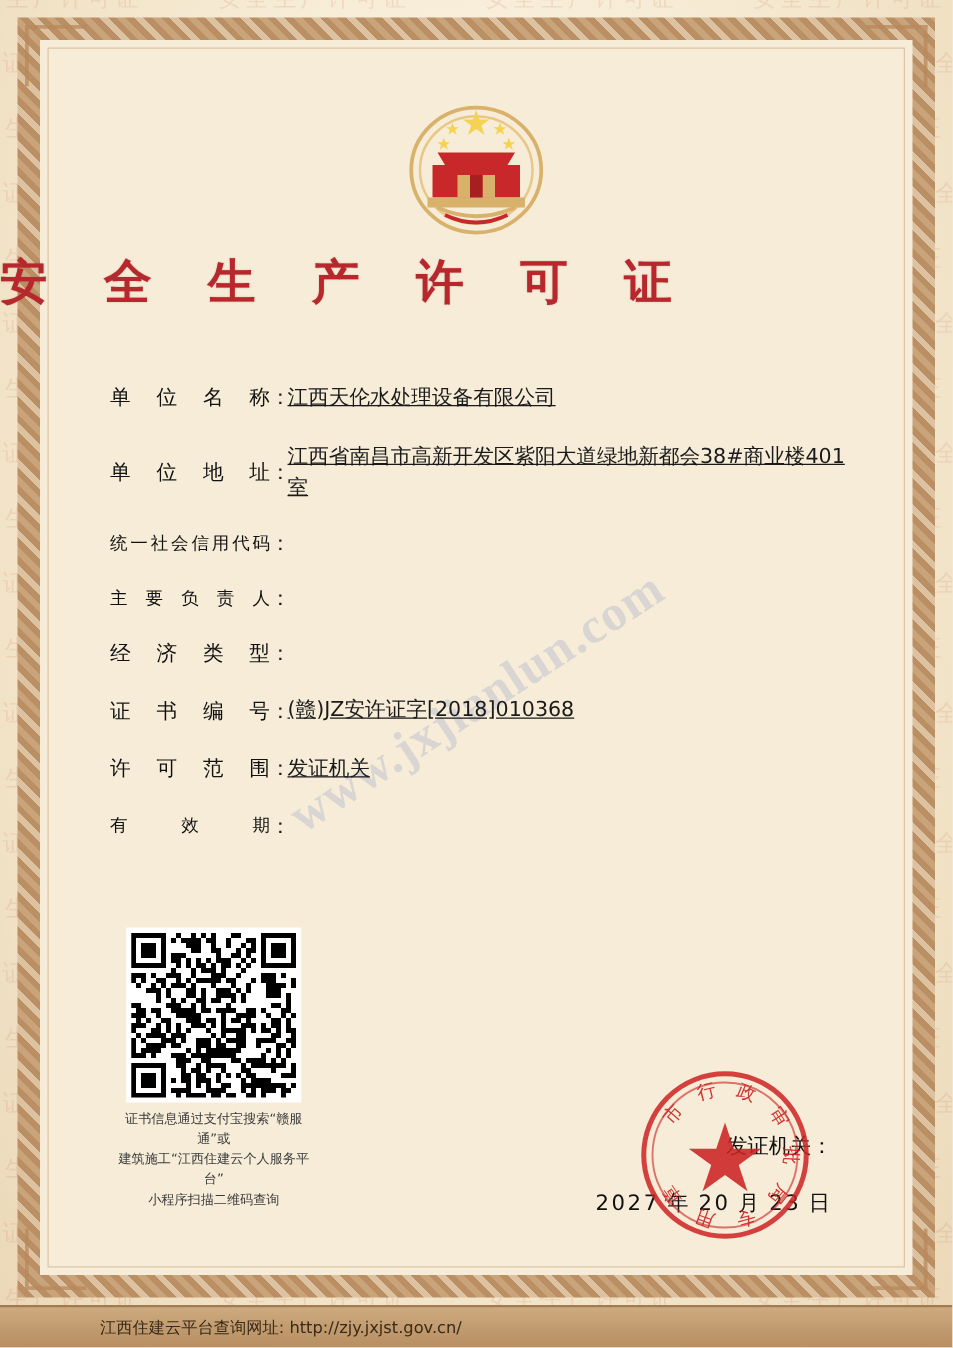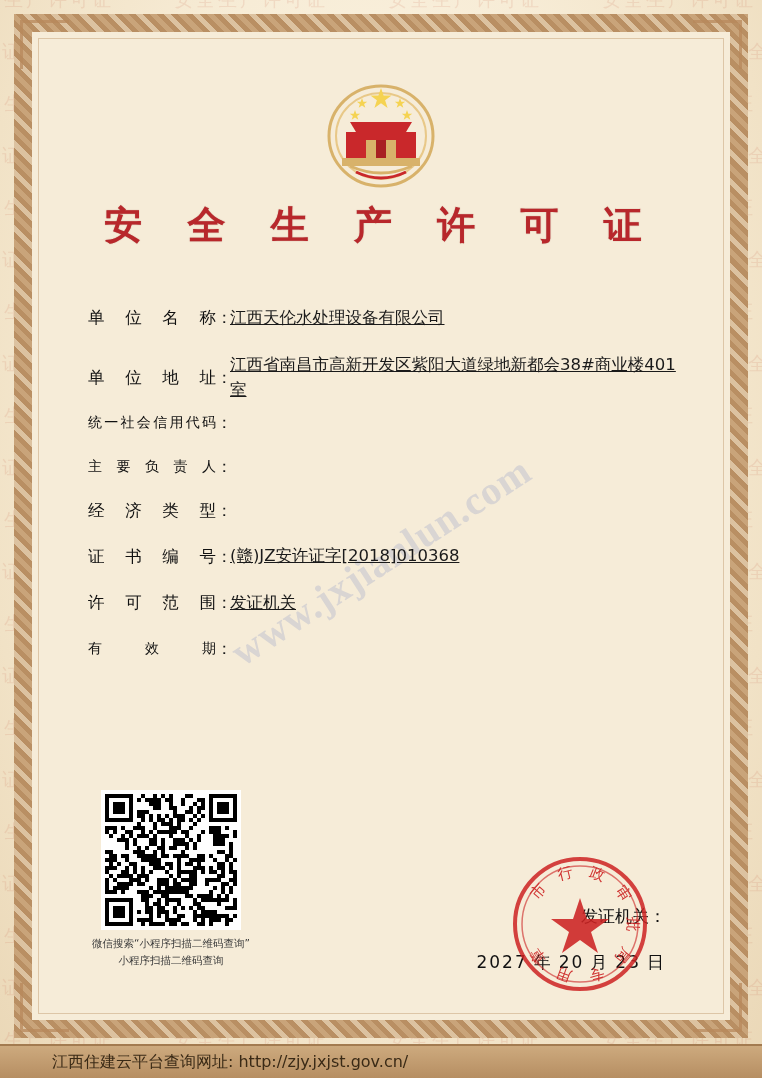--- a/index.html
+++ b/index.html
@@ -64,41 +64,41 @@
     letter-spacing:1px;
   }
 
   
   .emblem{
     position:absolute;left:50%;top:74px;transform:translateX(-50%);
     width:110px;height:118px;
   }
   
   .title{
-    position:absolute;left:0;right:0;top:200px;text-align:center;
+    position:absolute;left:0;right:0;top:200px;text-align:left;
     font-family:"DejaVu Sans", sans-serif;
     font-size:38px;font-weight:bold;letter-spacing:16px;
     color:#b8272b;
     text-shadow:0 0 1px rgba(120,20,20,.5);
   }
 
   
   .fields{
     position:absolute;left:88px;top:306px;right:70px;
     font-family:"DejaVu Sans", sans-serif;
     color:#1a1a1a;
   }
   .field{display:flex;align-items:center;margin-bottom:22px;}
   .field .lbl{
     width:128px;flex:0 0 128px;text-align:justify;text-align-last:justify;
     font-size:16.5px;color:#111;
   }
   .field .colon{width:14px;flex:0 0 14px;font-size:16.5px;}
   .field .val{font-size:16.5px;line-height:1.5;flex:1;text-decoration:underline;}
-  .field.tight{margin-bottom:10px;}
+  .field.tight{margin-bottom:22px;}
   .field .lbl.small{font-size:14px;text-align-last:justify;letter-spacing:0;}
 
   
   .qr-wrap{position:absolute;left:88px;bottom:110px;text-align:center;width:166px;}
   .qr{width:140px;height:140px;margin:0 auto;background:#fff;padding:4px;box-sizing:border-box;}
   .qr svg{display:block;}
   .qr-cap{font-size:10.5px;color:#3b3b3b;line-height:1.55;margin-top:5px;font-family:"DejaVu Sans",sans-serif;}
 
   
   .issuer{
@@ -117,23 +117,23 @@
     position:absolute;right:112px;bottom:84px;
     width:140px;height:140px;
     pointer-events:none;
   }
 
   
   .footer{
     position:absolute;left:0;right:0;bottom:0;height:34px;
     background:linear-gradient(#cdaa7e,#b68e62);
     display:flex;align-items:center;
-    color:#3a2a16;font-size:16px;
+    color:#3a2a16;font-size:13px;
     font-family:"DejaVu Sans",sans-serif;
-    padding-left:52px;box-sizing:border-box;
+    padding-left:80px;box-sizing:border-box;
     border-top:2px solid #a37b50;
   }
 </style>
 </head>
 <body>
 
 <div class="cert">
 
   <div class="wm-layer" id="wm-layer">
       <div class="wm-row" style="position: absolute; top: -10px; left: -40px;"><span>安全生产许可证</span><span>安全生产许可证</span><span>安全生产许可证</span><span>安全生产许可证</span></div>
@@ -781,21 +781,22 @@
             <rect x="19" y="32" width="1" height="1"></rect>
             <rect x="20" y="32" width="1" height="1"></rect>
             <rect x="23" y="32" width="1" height="1"></rect>
             <rect x="24" y="32" width="1" height="1"></rect>
             <rect x="26" y="32" width="1" height="1"></rect>
             <rect x="30" y="32" width="1" height="1"></rect>
           </g>
       </svg>
     </div>
     <div class="qr-cap">
-      <div>微信搜索“小程序扫描二维码查询”</div>
+      <div>证书信息通过支付宝搜索“赣服通”或</div>
+      <div>建筑施工“江西住建云个人服务平台”</div>
       <div>小程序扫描二维码查询</div>
     </div>
   </div>
 
   <div class="issuer">发证机关：</div>
 
   <div class="issue-date">
     <span class="n">2027</span><span>年</span><span class="n">20</span><span>月</span><span class="n">23</span><span>日</span>
   </div>
 

